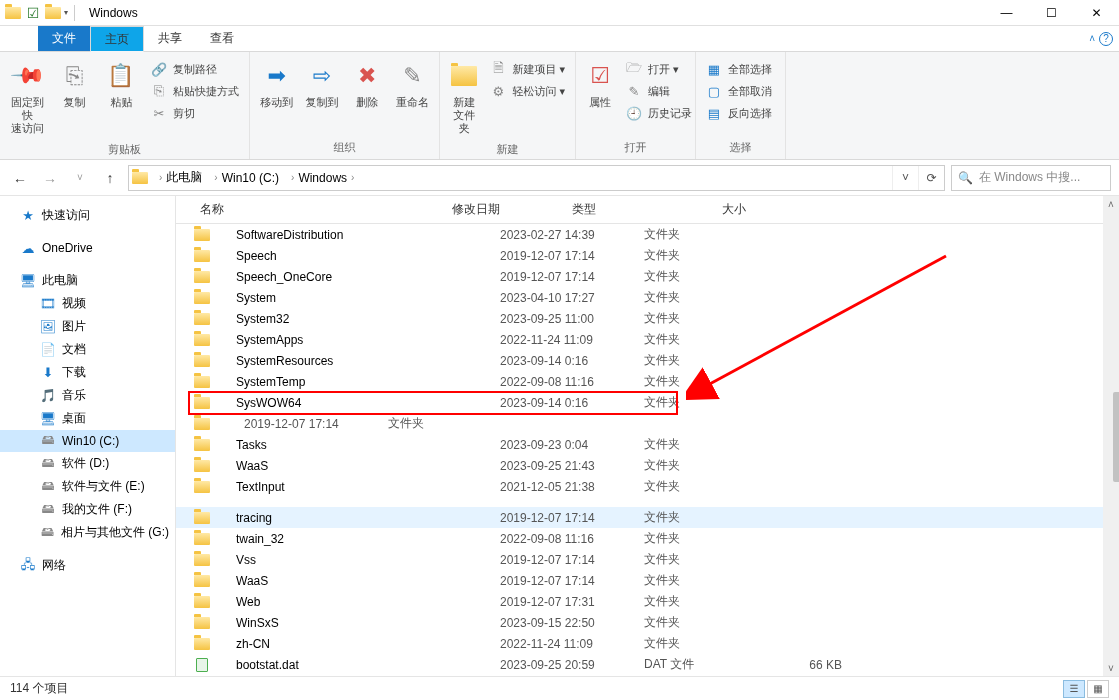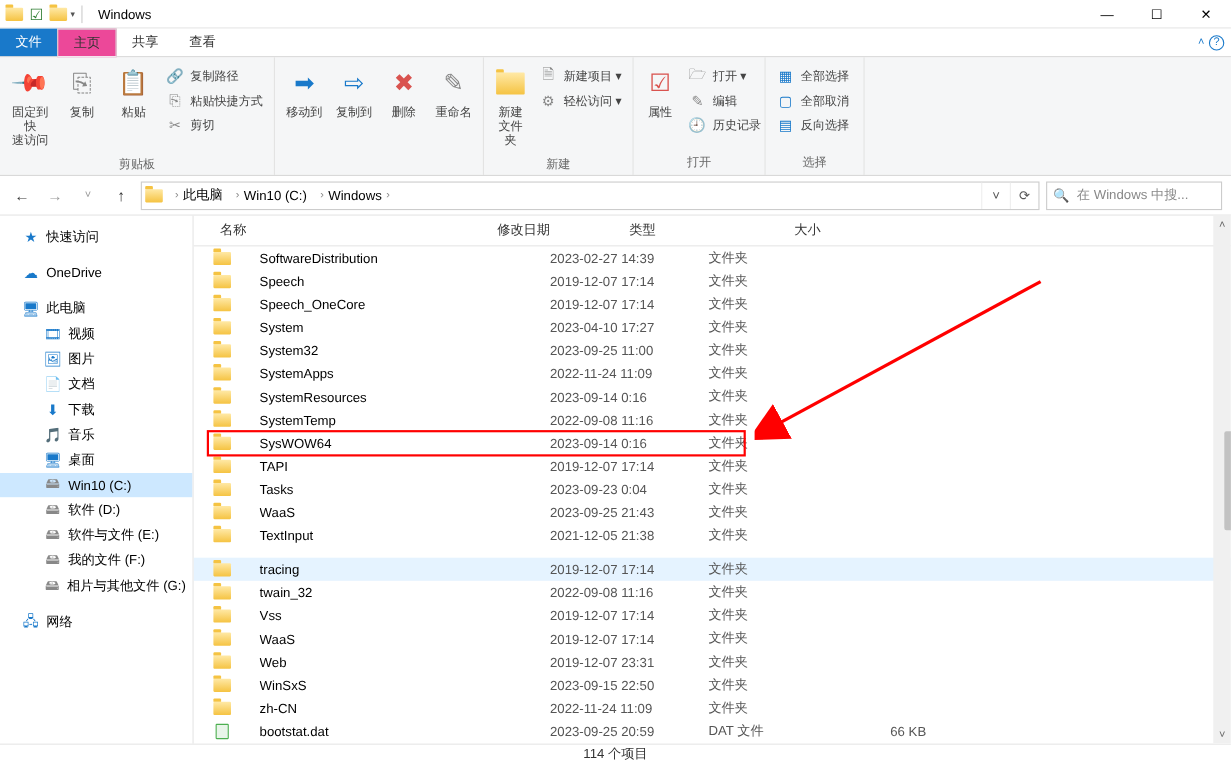--- a/index.html
+++ b/index.html
@@ -14,22 +14,22 @@
 .check-icon { color:#2e7d32; font-size:14px; }
 .divider-v { width:1px; height:16px; background:#ccc; margin:0 4px;}
 .drop-arrow { font-size:8px; color:#555; }
 .title-text { margin-left: 10px; font-size: 12px; color: #000; }
 .window-controls { margin-left: auto; display: flex; }
 .win-btn { width: 45px; height: 26px; display:flex; align-items:center; justify-content:center; font-size:12px; color:#000;}
 
 
 .tabs-row { height: 26px; display: flex; align-items: stretch; background: #fff; border-bottom: 1px solid #d9d9d9; position: relative;}
 .tab { padding: 0 14px; display:flex; align-items:center; font-size:12px; color:#333; border-right: 0; cursor: default;}
-.tab.file { background: #1979ca; color: #fff; }
-.tab.active { background:#ec4899; border:1px solid #d9d9d9; border-bottom:1px solid #f5f6f7; margin-bottom:-1px; }
+.tab.file { background: #1979ca; color: #fff; margin-left: 38px; }
+.tab.active { background:#0ea5e9; border:1px solid #d9d9d9; border-bottom:1px solid #f5f6f7; margin-bottom:-1px; }
 .tabs-right { margin-left:auto; display:flex; align-items:center; padding-right:6px; color:#1979ca; gap:4px;}
 .help-circle { width:14px;height:14px;border:1px solid #1979ca;border-radius:50%;display:flex;align-items:center;justify-content:center;font-size:10px;}
 
 
 .ribbon { height: 108px; background: #f5f6f7; display:flex; border-bottom:1px solid #d9d9d9; }
 .ribbon-group { display:flex; flex-direction:column; border-right:1px solid #e3e3e3; padding: 4px 6px 0 6px; }
 .ribbon-group-body { flex:1; display:flex; align-items:flex-start; gap:4px; }
 .ribbon-group-label { text-align:center; font-size:11px; color:#666; padding: 2px 0 4px 0;}
 .big-btn { display:flex; flex-direction:column; align-items:center; width:48px; padding:4px 2px; gap:4px; font-size:11px; color:#444; text-align:center; line-height:1.2;}
 .big-btn .icon-box { width:32px; height:32px; display:flex; align-items:center; justify-content:center; font-size:22px;}
@@ -85,21 +85,21 @@
 
 
 .red-arrow { position:absolute; pointer-events:none;}
 
 
 .vscroll { position:absolute; right:0; top:0; bottom:0; width:16px; background:#f0f0f0; display:flex; flex-direction:column; align-items:center;}
 .vscroll .thumb { width:12px; background:#c2c2c2; border-radius:2px;}
 .vscroll .arr { height:16px; font-size:10px; color:#666; display:flex;align-items:center;justify-content:center;width:100%;}
 
 
-.statusbar { height:24px; border-top:1px solid #e5e5e5; display:flex; align-items:center; padding:0 10px; font-size:12px; color:#333; gap:8px;flex-direction:column;}
+.statusbar { height:24px; border-top:1px solid #e5e5e5; display:flex; align-items:center; padding:0 10px; font-size:12px; color:#333; gap:8px;}
 .statusbar .views { margin-left:auto; display:flex; gap:2px;}
 .view-btn { width:22px;height:18px;border:1px solid #ccc; display:flex;align-items:center;justify-content:center; font-size:10px; color:#555;}
 .view-btn.active { background:#cde8ff; border-color:#8abce0;}
 
 
 .c-blue{color:#1979ca;} .c-orange{color:#e8a33d;} .c-red{color:#d9534f;} .c-gray{color:#888;}
 .pin-icon{transform:rotate(45deg);}
 </style>
 </head>
 <body>
@@ -182,20 +182,21 @@
       </div>
       <div class="big-btn">
         <span class="icon-box c-red">✖</span>
         <span>删除</span>
       </div>
       <div class="big-btn">
         <span class="icon-box c-gray">✎</span>
         <span>重命名</span>
       </div>
     </div>
+    <div class="ribbon-group-label">组织</div>
   </div>
 
   <div class="ribbon-group" style="width:136px;">
     <div class="ribbon-group-body">
       <div class="big-btn">
         <span class="icon-box">
             <span class="folder-mini" style="width:26px;height:20px;"></span>
           </span>
         <span style="white-space:pre-line;">新建
 文件夹</span>
@@ -447,21 +448,20 @@
           </span>
           <span class="rname">SysWOW64</span>
           <span class="rdate">2023-09-14 0:16</span>
           <span class="rtype">文件夹</span>
           <span class="rsize"></span>
         </div>
         <div class="row">
           <span class="ficon">
             <span class="folder-ic"></span>
           </span>
-          <span class="rname">TAPI</span>
           <span class="rdate">2019-12-07 17:14</span>
           <span class="rtype">文件夹</span>
           <span class="rsize"></span>
         </div>
         <div class="row">
           <span class="ficon">
             <span class="folder-ic"></span>
           </span>
           <span class="rname">Tasks</span>
           <span class="rdate">2023-09-23 0:04</span>
@@ -520,21 +520,21 @@
           <span class="rname">WaaS</span>
           <span class="rdate">2019-12-07 17:14</span>
           <span class="rtype">文件夹</span>
           <span class="rsize"></span>
         </div>
         <div class="row">
           <span class="ficon">
             <span class="folder-ic"></span>
           </span>
           <span class="rname">Web</span>
-          <span class="rdate">2019-12-07 23:31</span>
+          <span class="rdate">2019-12-07 17:31</span>
           <span class="rtype">文件夹</span>
           <span class="rsize"></span>
         </div>
         <div class="row">
           <span class="ficon">
             <span class="folder-ic"></span>
           </span>
           <span class="rname">WinSxS</span>
           <span class="rdate">2023-09-15 22:50</span>
           <span class="rtype">文件夹</span>

